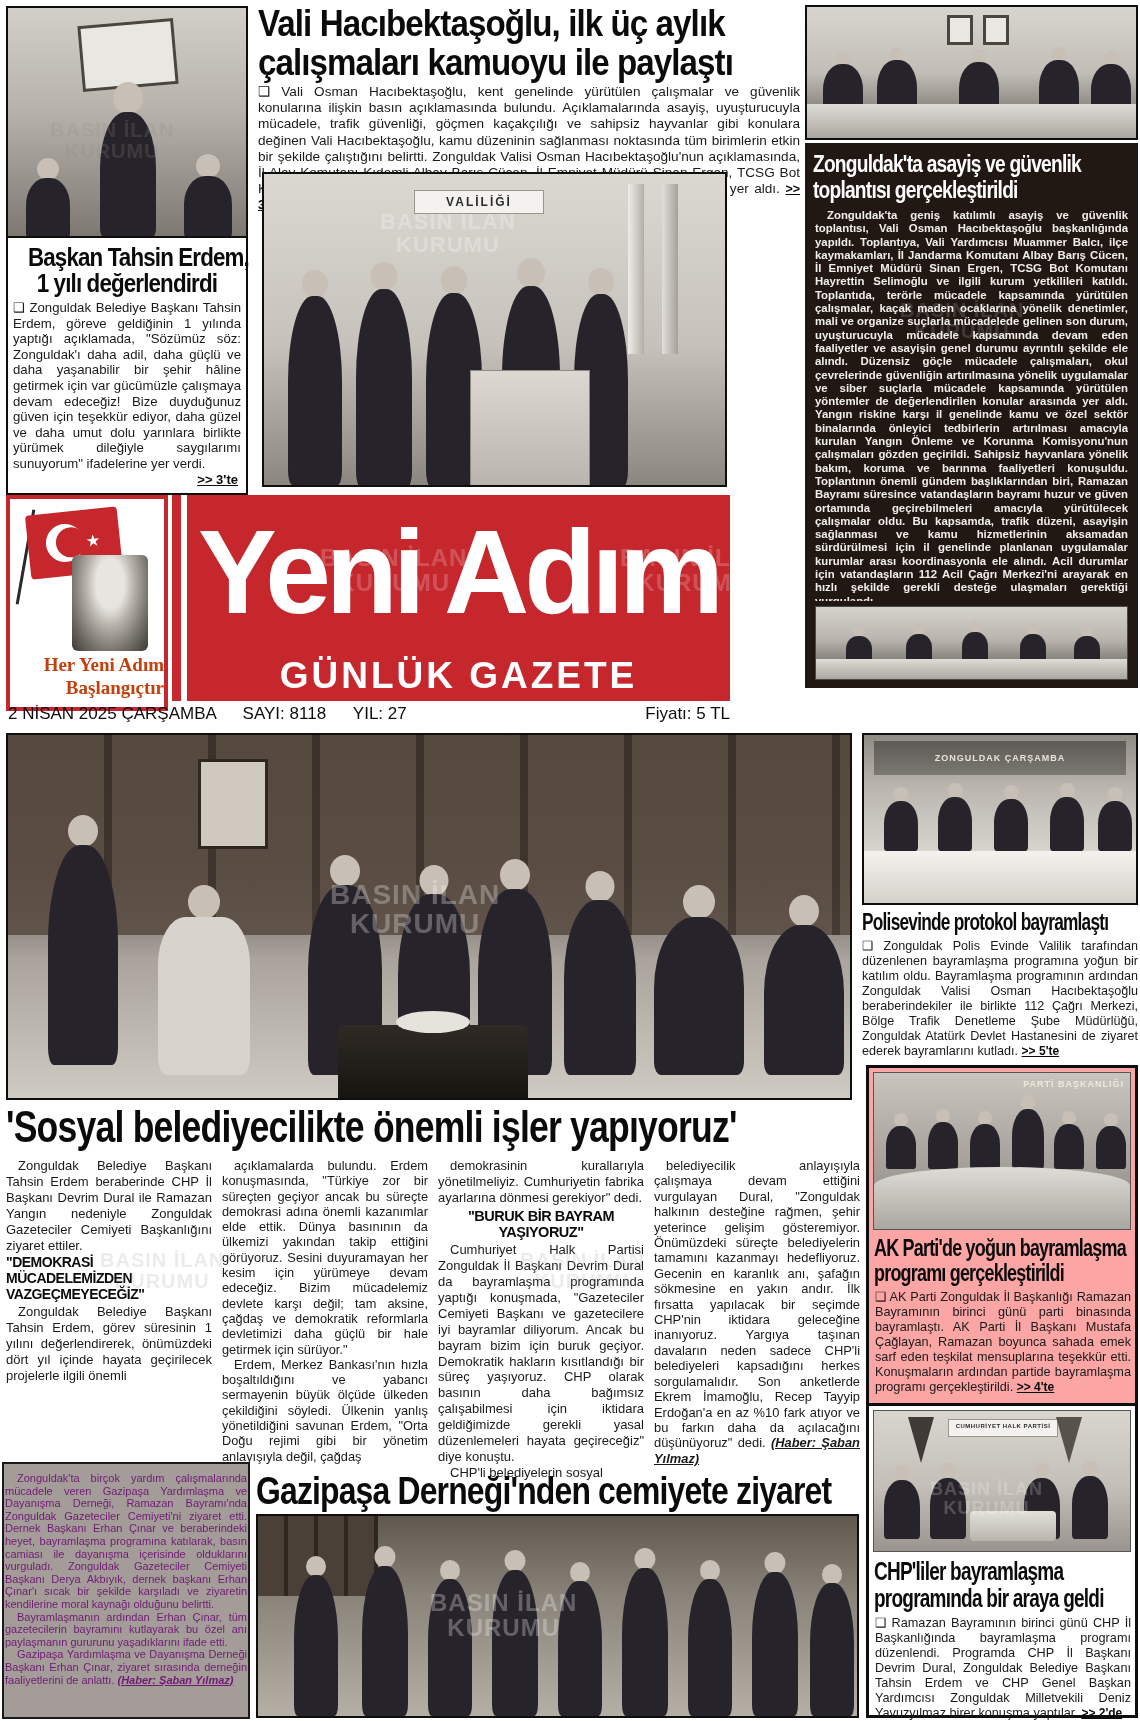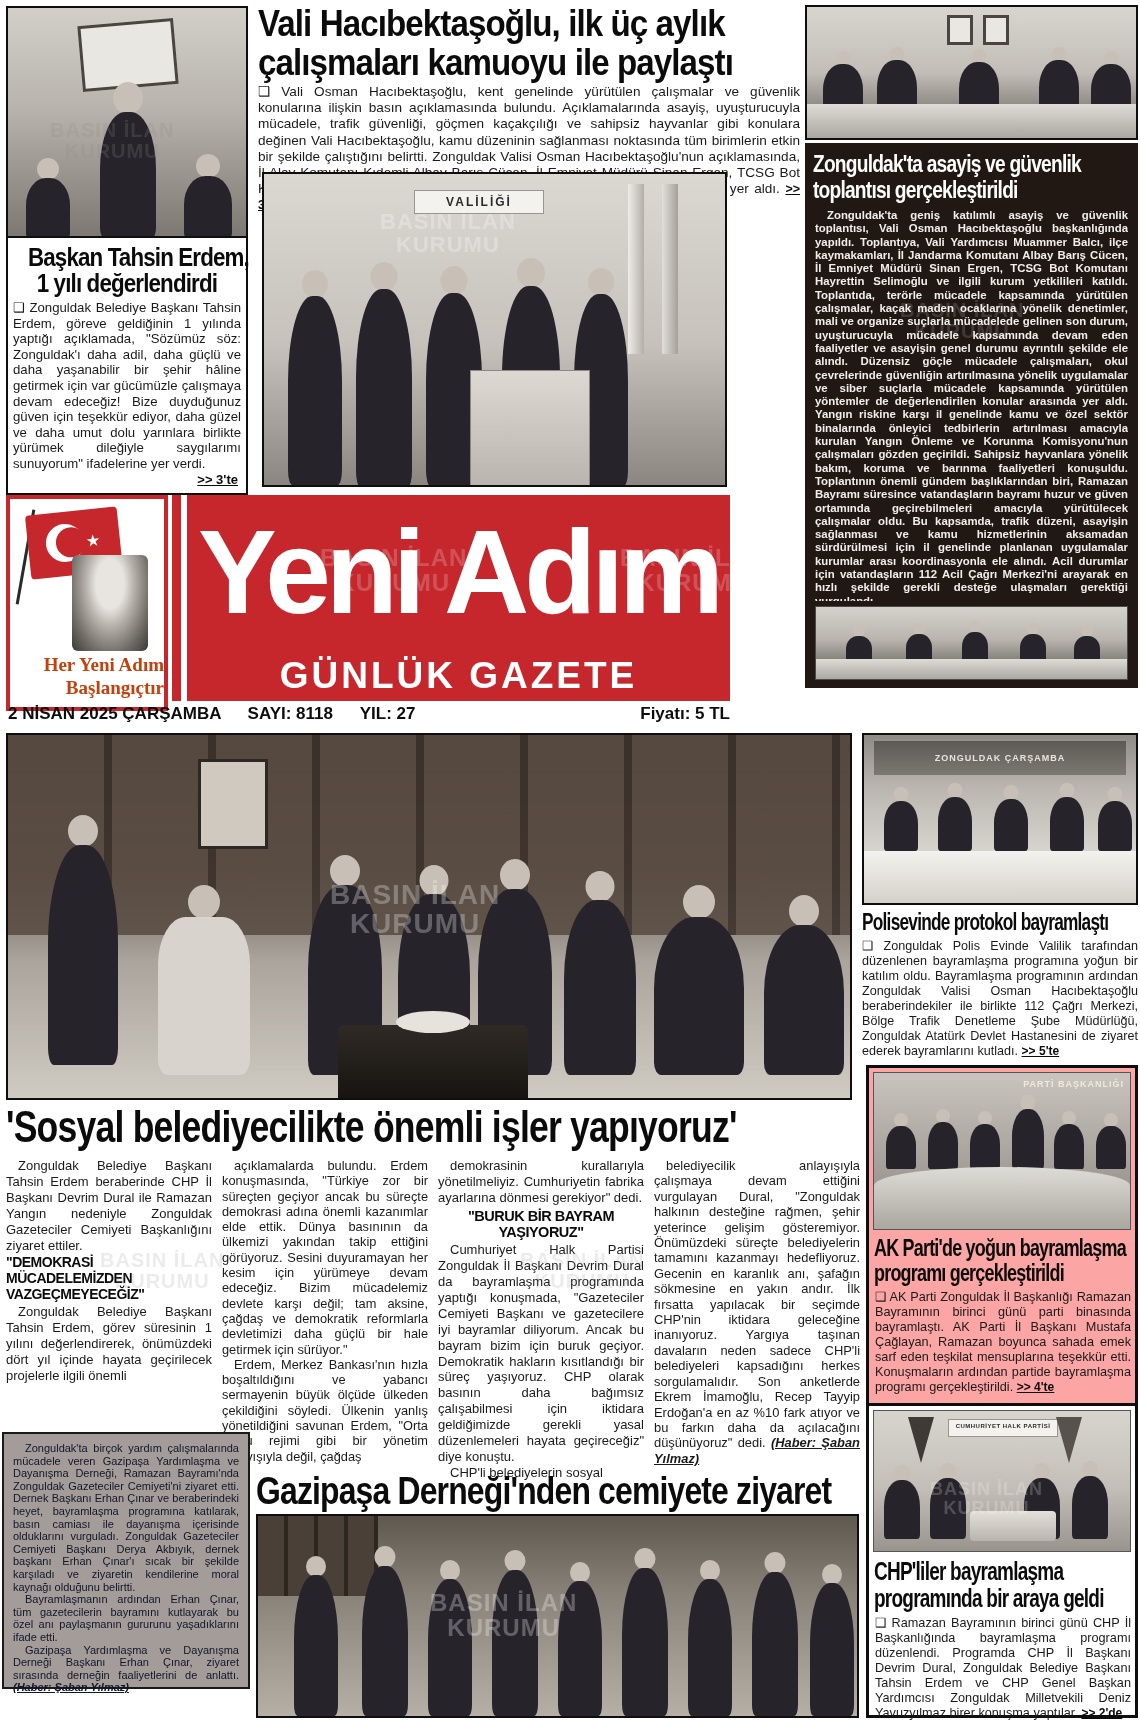--- a/index.html
+++ b/index.html
@@ -158,21 +158,21 @@
     <div class="abs" style="left:62px;top:56px;width:76px;height:96px;background:radial-gradient(ellipse at 50% 30%,#e8e5e0 0 26%,#b6b1aa 45%,#6e6a64 75%,#3c3934 100%);border-radius:6px;"></div>
     <div style="position:absolute;left:0;bottom:8px;width:100%;text-align:right;font-family:'Liberation Serif',serif;font-weight:bold;font-size:19px;line-height:23px;color:#c2410c;">
       <span>Her Yeni Adım</span><br><span>Başlangıçtır</span>
     </div>
   </div>
   <div class="abs" style="left:172px;top:495px;width:9px;height:206px;background:#c5272d;"></div>
   <div class="abs" style="left:187px;top:495px;width:543px;height:206px;background:#c5272d;">
     <div style="position:absolute;left:0;top:2px;width:100%;text-align:center;font-weight:bold;font-size:118px;letter-spacing:-5px;color:#ffffff;line-height:150px;">Yeni Adım</div>
     <div style="position:absolute;left:0;bottom:4px;width:100%;text-align:center;font-weight:bold;font-size:37px;letter-spacing:3px;color:#ffffff;">GÜNLÜK GAZETE</div>
   </div>
-  <div class="abs" style="left:8px;top:704px;width:722px;height:26px;font-weight:bold;font-size:17px;color:#0d0d0d;">
+  <div class="abs" style="left:8px;top:704px;width:722px;height:26px;font-weight:normal;font-size:17px;color:#0d0d0d;">
     <span>2 NİSAN 2025 ÇARŞAMBA</span>
     <span style="margin-left:22px;">SAYI: 8118</span>
     <span style="margin-left:22px;">YIL: 27</span>
     <span style="float:right;">Fiyatı: 5 TL</span>
   </div>
 
   <div class="photo" style="left:6px;top:733px;width:846px;height:367px;background:linear-gradient(180deg,#4e453e 0%,#6a6058 38%,#aaa49c 62%,#cfcac2 100%);">
     <div class="abs" style="left:0;top:0;width:100%;height:200px;background:repeating-linear-gradient(90deg,#57493f 0 96px,#372d26 96px 104px);opacity:.85;"></div>
     <div class="abs" style="left:190px;top:24px;width:70px;height:90px;background:#cfc9c0;border:3px solid #2e2822;"></div>
     <div class="fg" style="left:40px;top:80px;width:70px;height:250px;">
@@ -292,21 +292,21 @@
         </div>
       <div class="table-cloth" style="height:62px;border-radius:50% 50% 0 0/30% 30% 0 0;"></div>
     </div>
     <div class="hl" style="position:absolute;left:5px;top:168px;width:258px;font-size:23px;line-height:25px;">
       <span class="cond" style="--sx:.78;">AK Parti'de yoğun bayramlaşma</span><br>
       <span class="cond" style="--sx:.78;">programı gerçekleştirildi</span>
     </div>
     <p class="body-txt" style="position:absolute;left:6px;top:222px;width:256px;font-size:12.7px;line-height:15px;margin:0;"><span>❑ AK Parti Zonguldak İl Başkanlığı Ramazan Bayramının birinci günü parti binasında bayramlaştı. AK Parti İl Başkanı Mustafa Çağlayan, Ramazan boyunca sahada emek sarf eden teşkilat mensuplarına teşekkür etti. Konuşmaların ardından partide bayramlaşma programı gerçekleştirildi.</span> <span class="jump" style="font-size:12px;">&gt;&gt; 4'te</span></p>
   </div>
 
-  <div class="abs" style="left:2px;top:1432px;width:248px;height:257px;border:2px solid #1a1a1a;background:#a49c98;padding:8px 9px;color:#0f172a;">
+  <div class="abs" style="left:2px;top:1462px;width:248px;height:257px;border:2px solid #1a1a1a;background:#a49c98;padding:8px 1px;color:#701a75;">
     <p class="colp" style="font-size:11px;line-height:12.6px;text-align:justify;">Zonguldak'ta birçok yardım çalışmalarında mücadele veren  Gazipaşa Yardımlaşma ve Dayanışma Derneği, Ramazan Bayramı'nda Zonguldak Gazeteciler Cemiyeti'ni ziyaret etti. Dernek Başkanı Erhan Çınar ve beraberindeki heyet, bayramlaşma programına katılarak, basın camiası ile dayanışma içerisinde olduklarını vurguladı. Zonguldak Gazeteciler Cemiyeti Başkanı Derya Akbıyık, dernek başkanı Erhan Çınar'ı sıcak bir şekilde karşıladı ve ziyaretin kendilerine moral kaynağı olduğunu belirtti.</p>
     <p class="colp" style="font-size:11px;line-height:12.6px;text-align:justify;">Bayramlaşmanın ardından Erhan Çınar, tüm gazetecilerin bayramını kutlayarak bu özel anı paylaşmanın gururunu yaşadıklarını ifade etti.</p>
     <p class="colp" style="font-size:11px;line-height:12.6px;text-align:justify;"><span>Gazipaşa Yardımlaşma ve Dayanışma Derneği Başkanı Erhan Çınar, ziyaret sırasında derneğin faaliyetlerini de anlattı.</span> <span class="byline">(Haber: Şaban Yılmaz)</span></p>
   </div>
 
   <div class="hl abs" style="left:256px;top:1472px;width:604px;font-size:38px;">
     <span class="cond" style="--sx:.84;">Gazipaşa Derneği'nden cemiyete ziyaret</span>
   </div>
   <div class="photo" style="left:256px;top:1514px;width:603px;height:204px;background:linear-gradient(180deg,#5f584f 0%,#8a837a 40%,#b5afa6 100%);">
     <div class="abs" style="left:0;top:0;width:120px;height:80px;background:repeating-linear-gradient(90deg,#4a4038 0 26px,#2e2720 26px 30px);"></div>

